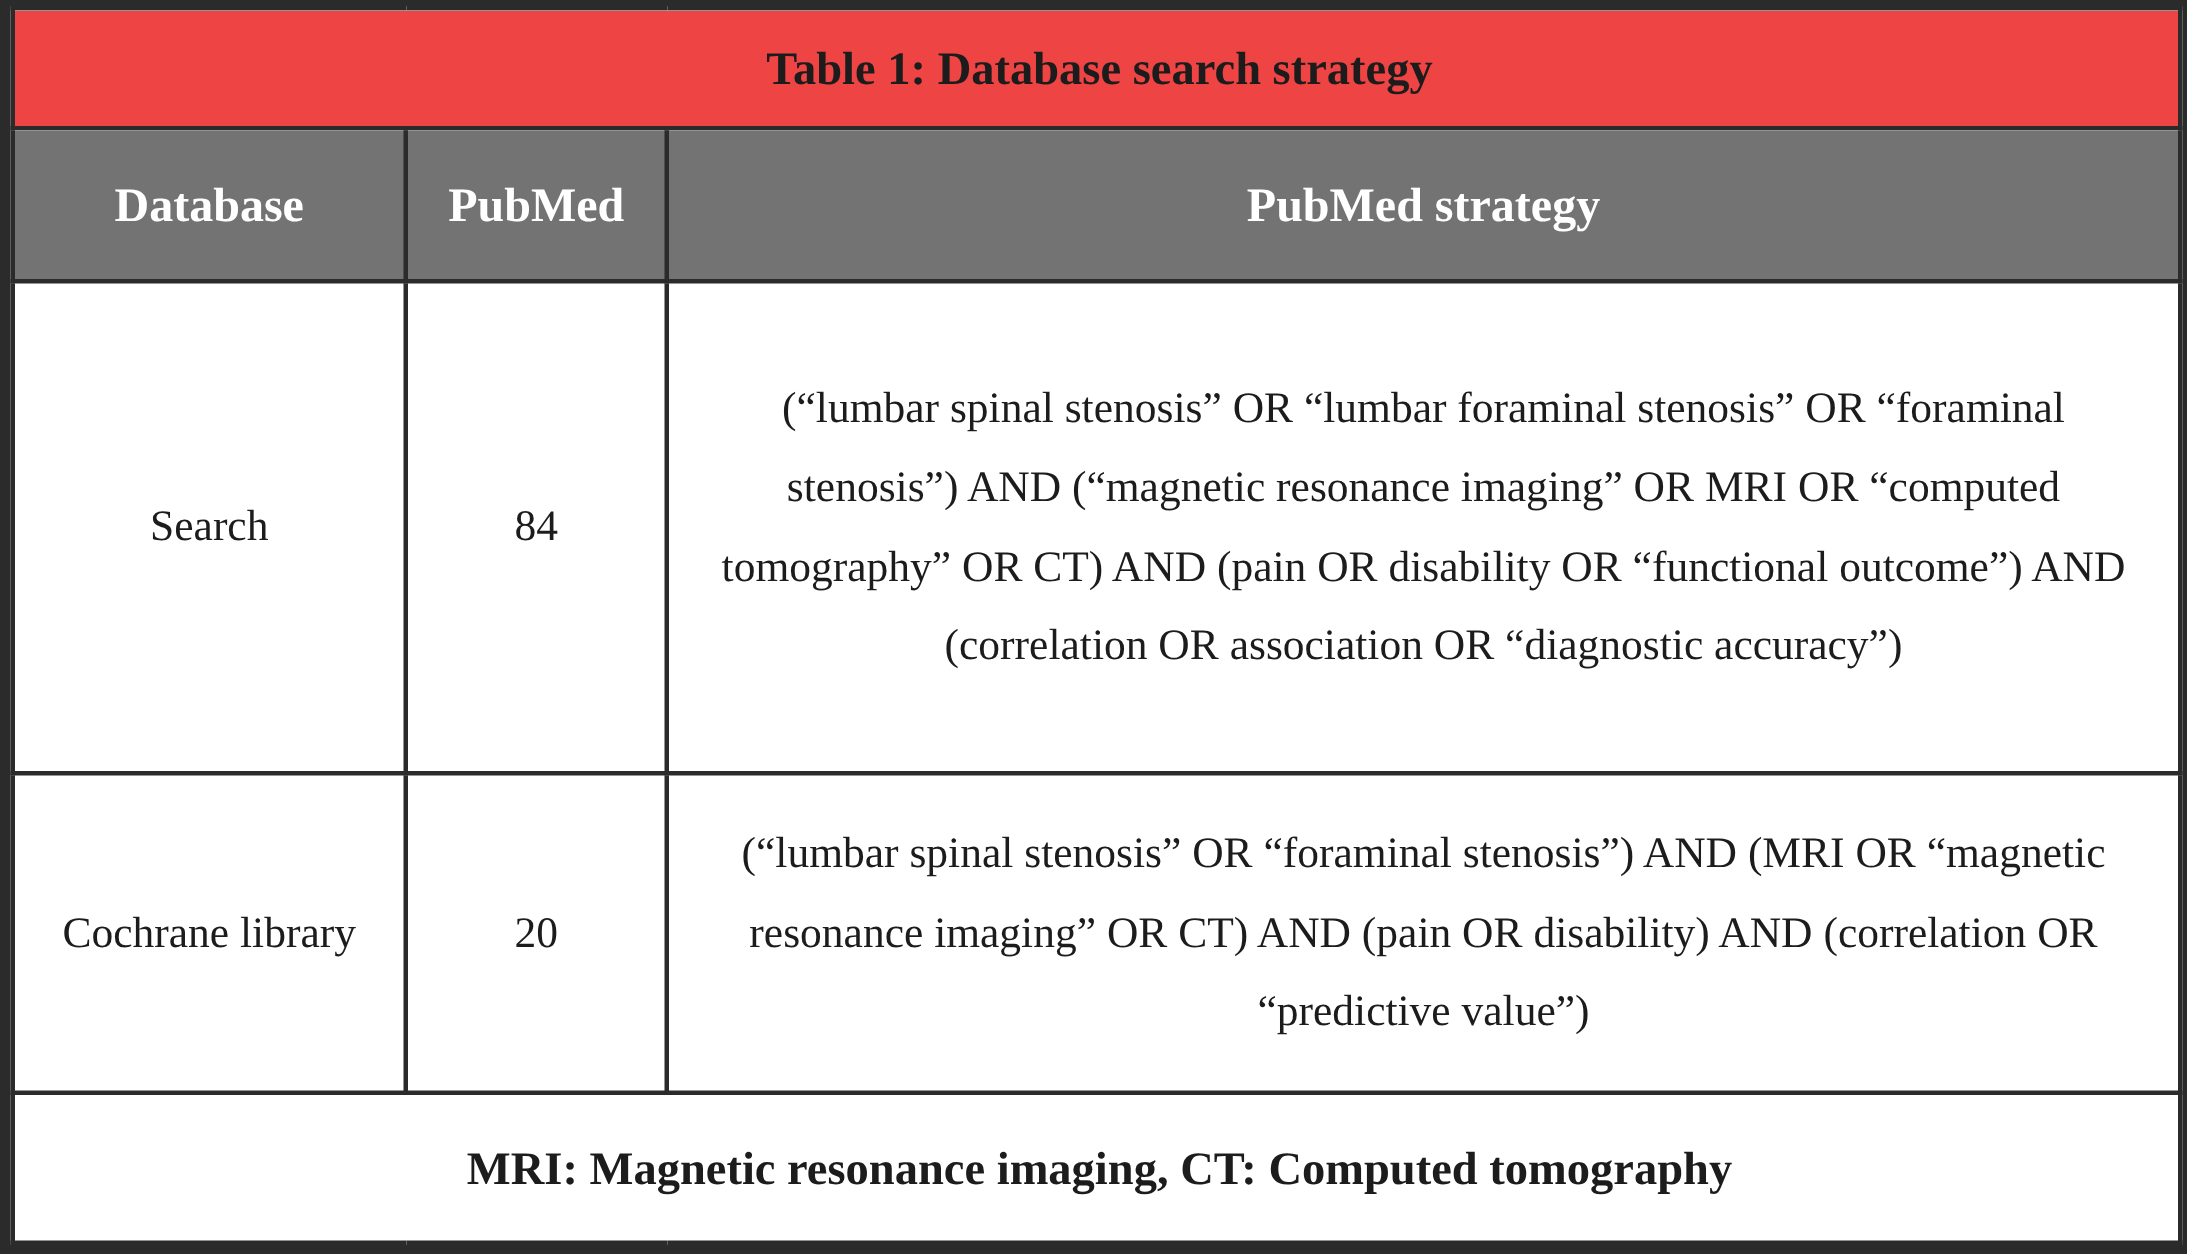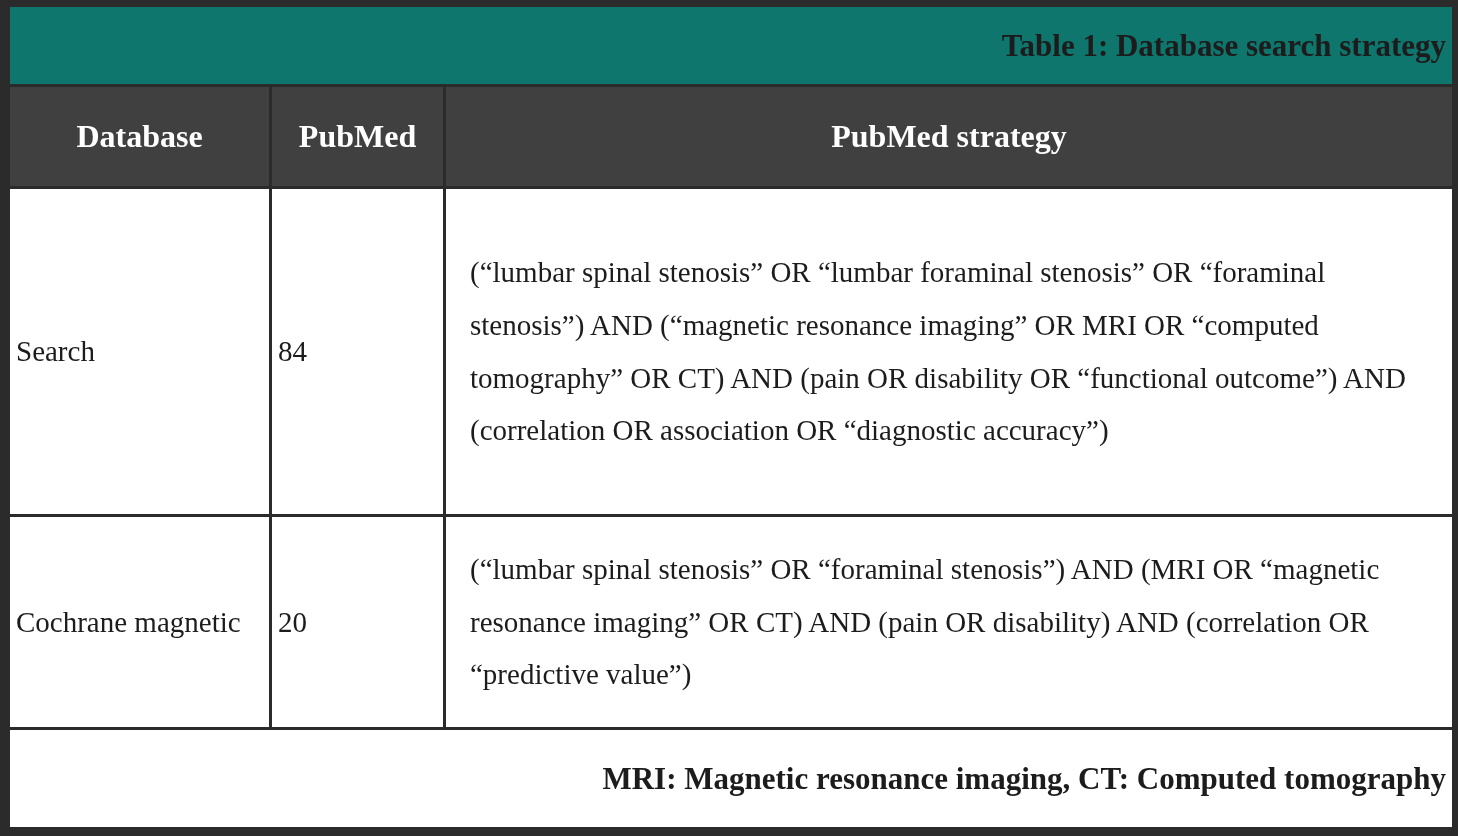--- a/index.html
+++ b/index.html
@@ -27,55 +27,56 @@
   table.search-table td, table.search-table th {
     border: 3px solid #2b2b2b;
     padding: 2px 6px;
     overflow: hidden;
   }
   col.c-database { width: 262px; }
   col.c-results  { width: 174px; }
   
   tr.title-row td {
     height: 58px;
-    background: #0f766e;
+    background: #ef4444;
     font-weight: bold;
     font-size: 31px;
-    text-align: right;
+    text-align: center;
     padding-left: 10px;
     vertical-align: middle;
   }
   
   tr.header-row th {
     height: 76px;
-    background: #404040;
+    background: #737373;
     color: #ffffff;
     font-weight: bold;
     font-size: 32px;
     text-align: center;
     vertical-align: middle;
   }
   
   tr.body-row td {
     font-size: 29px;
+    text-align: center;
     vertical-align: middle;
   }
   tr.body-row td.strategy-cell {
     line-height: 1.82;
     padding: 6px 24px;
   }
   tr.row-pubmed   { height: 266px; }
   tr.row-cochrane { height: 168px; }
   tr.row-science  { height: 160px; }
   
   tr.footnote-row td {
     height: 74px;
     font-weight: bold;
     font-size: 31px;
-    text-align: right;
+    text-align: center;
     padding-left: 10px;
     vertical-align: middle;
   }
 </style>
 </head>
 <body>
 
 <div class="frame">
   <table class="search-table">
     <colgroup>
@@ -91,21 +92,21 @@
         <th>Database</th>
         <th>PubMed</th>
         <th>PubMed strategy</th>
       </tr>
       <tr class="body-row row-pubmed">
         <td class="database-cell">Search</td>
         <td class="results-cell">84</td>
         <td class="strategy-cell">(“lumbar spinal stenosis” OR “lumbar foraminal stenosis” OR “foraminal stenosis”) AND (“magnetic resonance imaging” OR MRI OR “computed tomography” OR CT) AND (pain OR disability OR “functional outcome”) AND (correlation OR association OR “diagnostic accuracy”)</td>
       </tr>
       <tr class="body-row row-cochrane">
-        <td class="database-cell">Cochrane magnetic</td>
+        <td class="database-cell">Cochrane library</td>
         <td class="results-cell">20</td>
         <td class="strategy-cell">(“lumbar spinal stenosis” OR “foraminal stenosis”) AND (MRI OR “magnetic resonance imaging” OR CT) AND (pain OR disability) AND (correlation OR “predictive value”)</td>
       </tr>
       <tr class="footnote-row">
         <td colspan="3">MRI: Magnetic resonance imaging, CT: Computed tomography</td>
       </tr>
     </tbody>
   </table>
 </div>
 

